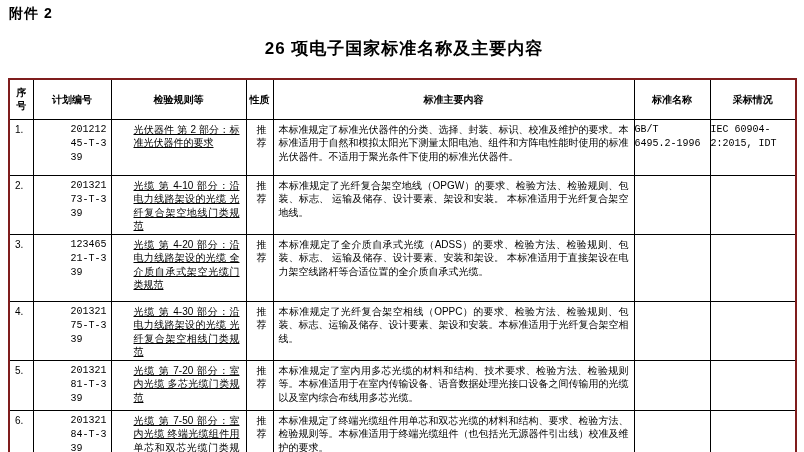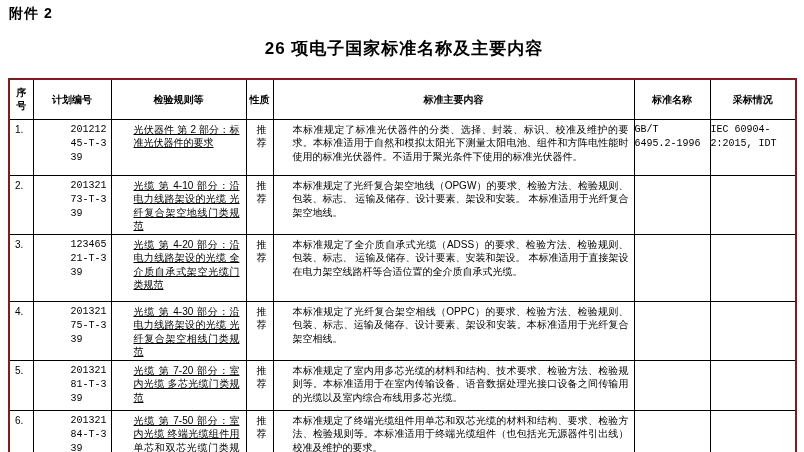--- a/index.html
+++ b/index.html
@@ -42,21 +42,21 @@
   td {
     font-size: 10px; font-weight: normal;
     vertical-align: top;
     line-height: 13.5px;
     padding: 3px 4px 1px 4px;
   }
   td.c-no   { padding-left: 5px; }
   td.c-plan { font-family: "Liberation Mono", monospace; font-size: 10px; word-break: break-all; line-height: 14px; padding-left: 37px; }
   td.c-name { text-align: justify; padding-left: 22px; padding-right: 6px; text-decoration: underline; }
   td.c-nat  { padding-left: 10px; padding-right: 2px; word-break: break-all; }
-  td.c-cont { text-align: justify; padding-left: 19px; padding-right: 5px; }
+  td.c-cont { text-align: justify; padding-left: 5px; padding-right: 5px; }
   td.c-rep, td.c-adopt { font-family: "Liberation Mono", monospace; font-size: 10px; line-height: 14px; padding-left: 0; }
   tr.h-row { height: 40px; }
   tr.r1 { height: 56px; }
   tr.r2 { height: 54px; }
   tr.r3 { height: 67px; }
   tr.r4 { height: 55px; }
   tr.r5 { height: 50px; }
   tr.r6 { height: 50px; }
 </style>
 </head>

